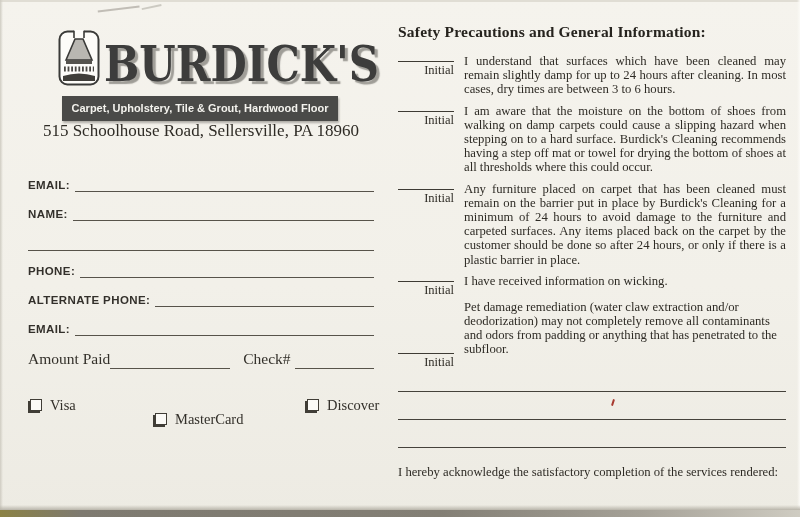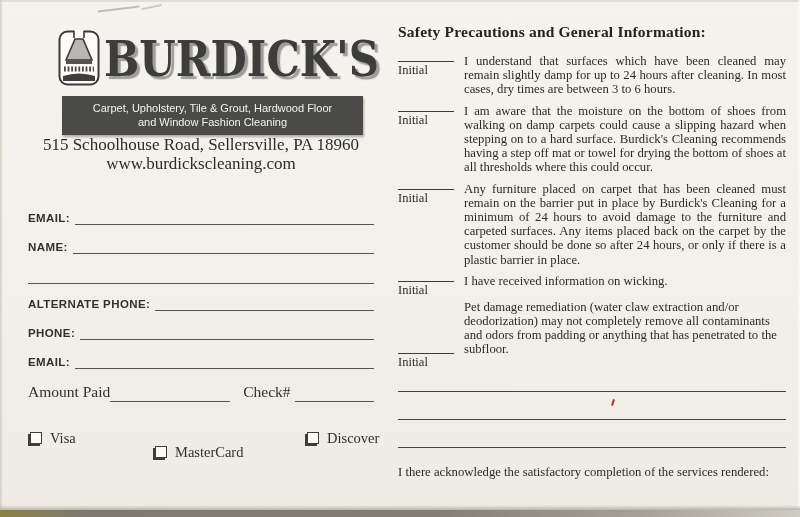--- a/index.html
+++ b/index.html
@@ -14,30 +14,30 @@
   .edge-right{position:absolute;top:0;right:0;width:3px;height:100%;background:linear-gradient(270deg,#fbfaf6,rgba(251,250,246,0));}
   .edge-bottom{position:absolute;bottom:0;left:0;width:100%;height:7px;
     background:linear-gradient(90deg,#8b8245 0%,#7e7a70 10%,#837f75 55%,#a5a197 80%,#cfccc2 100%);}
   .edge-bottom-soft{position:absolute;bottom:7px;left:0;width:100%;height:5px;background:linear-gradient(180deg,rgba(160,156,146,0),#b9b5aa);}
   .pencil-smudge{position:absolute;left:98px;top:8px;width:42px;height:6px;border-top:2px solid rgba(130,125,115,.45);transform:rotate(-7deg);}
   .pencil-smudge2{position:absolute;left:142px;top:6px;width:20px;height:4px;border-top:2px solid rgba(130,125,115,.35);transform:rotate(-12deg);}
   .red-mark{position:absolute;left:612px;top:399px;width:2px;height:7px;background:#a83a30;transform:rotate(18deg);border-radius:1px;}
 
   
   .left-col{position:absolute;left:28px;top:30px;width:346px;}
-  .logo-row{display:flex;align-items:flex-start;margin-left:30px;}
+  .logo-row{display:flex;align-items:center;margin-left:30px;}
   .logo-icon{flex:0 0 42px;margin-right:4px;}
   .wordmark{
     font-family:"DejaVu Serif", serif;font-weight:bold;font-size:41px;line-height:50px;
     color:#3d3d3c;letter-spacing:0px;transform:scale(1.02,1.17);transform-origin:left top;
     text-shadow:3px 3px 1px rgba(90,88,82,.55);white-space:nowrap;
   }
   .banner{
-    margin:6px 0 0 34px;width:301px;background:#4a4a48;color:#f4f3ee;
-    font-family:"Liberation Sans", sans-serif;font-weight:normal;font-size:11px;line-height:14px;
+    margin:6px 0 0 34px;width:276px;background:#4a4a48;color:#f4f3ee;
+    font-family:"Liberation Sans", sans-serif;font-weight:bold;font-size:11px;line-height:14px;
     text-align:center;padding:5px 0 6px 0;box-shadow:1px 2px 2px rgba(70,68,62,.4);
   }
   .address-block{text-align:center;font-size:17px;line-height:19px;color:#2e2b25;}
   .address-block div{white-space:nowrap;}
 
   .fields{margin-top:36px;}
   .field-row{display:flex;align-items:flex-end;height:16px;margin-bottom:13px;}
   .field-label{
     font-family:"Liberation Sans", sans-serif;font-weight:bold;font-size:11.5px;
     letter-spacing:.4px;color:#33302b;white-space:nowrap;padding-bottom:1px;
@@ -62,21 +62,21 @@
 
   
   .right-col{position:absolute;left:398px;top:23px;width:388px;}
   .safety-heading{
     font-size:15.5px;font-weight:bold;color:#26231e;letter-spacing:.2px;
     margin:0 0 13px 0;white-space:nowrap;
   }
   .item{display:flex;margin-bottom:7px;}
   .initial-block{flex:0 0 56px;margin-right:10px;padding-top:7px;}
   .initial-line{border-top:1.4px solid #3e3b34;height:0;}
-  .initial-label{font-size:12.5px;text-align:left;color:#2e2b25;padding-top:1px;}
+  .initial-label{font-size:12.5px;text-align:right;color:#2e2b25;padding-top:1px;}
   .para{flex:1;font-size:12.7px;line-height:14.2px;text-align:justify;color:#2e2b25;}
   .para.ragged{text-align:left;}
   .item.align-bottom{align-items:flex-end;}
   .item.align-bottom .initial-block{padding-top:0;margin-bottom:-13px;}
   .item.i4{margin-bottom:2px;}
 
   .notes-row{display:flex;align-items:flex-end;height:18px;margin-top:16px;font-size:13.5px;}
   .notes-label{white-space:nowrap;padding-bottom:1px;}
   .notes-line{flex:1;border-bottom:1.2px solid #45423b;margin-left:5px;}
   .note-blank{height:27px;border-bottom:1.2px solid #45423b;}
@@ -110,44 +110,42 @@
           <polygon points="8,30 34,30 34,34 8,34" fill="#55534e"></polygon>
           <line x1="6" y1="39" x2="36" y2="39" stroke="#4a4844" stroke-width="5" stroke-dasharray="1.8,1.8"></line>
           <path d="M5 46 Q21 41 37 46 L37 51 L5 51 Z" fill="#403e3a"></path>
         </svg>
       </span>
       <span class="wordmark">BURDICK'S</span>
     </div>
 
     <div class="banner">
       <div>Carpet, Upholstery, Tile &amp; Grout, Hardwood Floor</div>
-      <div>and Window Fashion Cleaning</div>
     </div>
 
     <div class="address-block">
       <div>515 Schoolhouse Road, Sellersville, PA 18960</div>
-      <div>www.burdickscleaning.com</div>
     </div>
 
     <div class="fields">
       <div class="field-row">
         <span class="field-label">EMAIL:</span>
         <span class="field-line"></span>
       </div>
       <div class="field-row">
         <span class="field-label">NAME:</span>
         <span class="field-line"></span>
       </div>
       <div class="bare-line"></div>
       <div class="field-row">
+        <span class="field-label">PHONE:</span>
+        <span class="field-line"></span>
+      </div>
+      <div class="field-row">
         <span class="field-label">ALTERNATE PHONE:</span>
-        <span class="field-line"></span>
-      </div>
-      <div class="field-row">
-        <span class="field-label">PHONE:</span>
         <span class="field-line"></span>
       </div>
       <div class="field-row">
         <span class="field-label">EMAIL:</span>
         <span class="field-line"></span>
       </div>
 
       <div class="amount-row">
         <span class="amount-label">Amount Paid</span>
         <span class="amount-line"></span>
@@ -212,17 +210,17 @@
         <span class="initial-line" style="display:block"></span>
         <span class="initial-label" style="display:block">Initial</span>
       </span>
       <span class="para ragged">Pet damage remediation (water claw extraction and/or deodorization) may not completely remove all contaminants and odors from padding or anything that has penetrated to the subfloor.</span>
     </div>
 
     <div class="note-blank"></div>
     <div class="note-blank"></div>
     <div class="note-blank"></div>
 
-    <div class="ack">I there acknowledge the satisfactory completion of the services rendered:</div>
+    <div class="ack">I hereby acknowledge the satisfactory completion of the services rendered:</div>
 
   </div>
 
 </div>
 
 </body></html>

